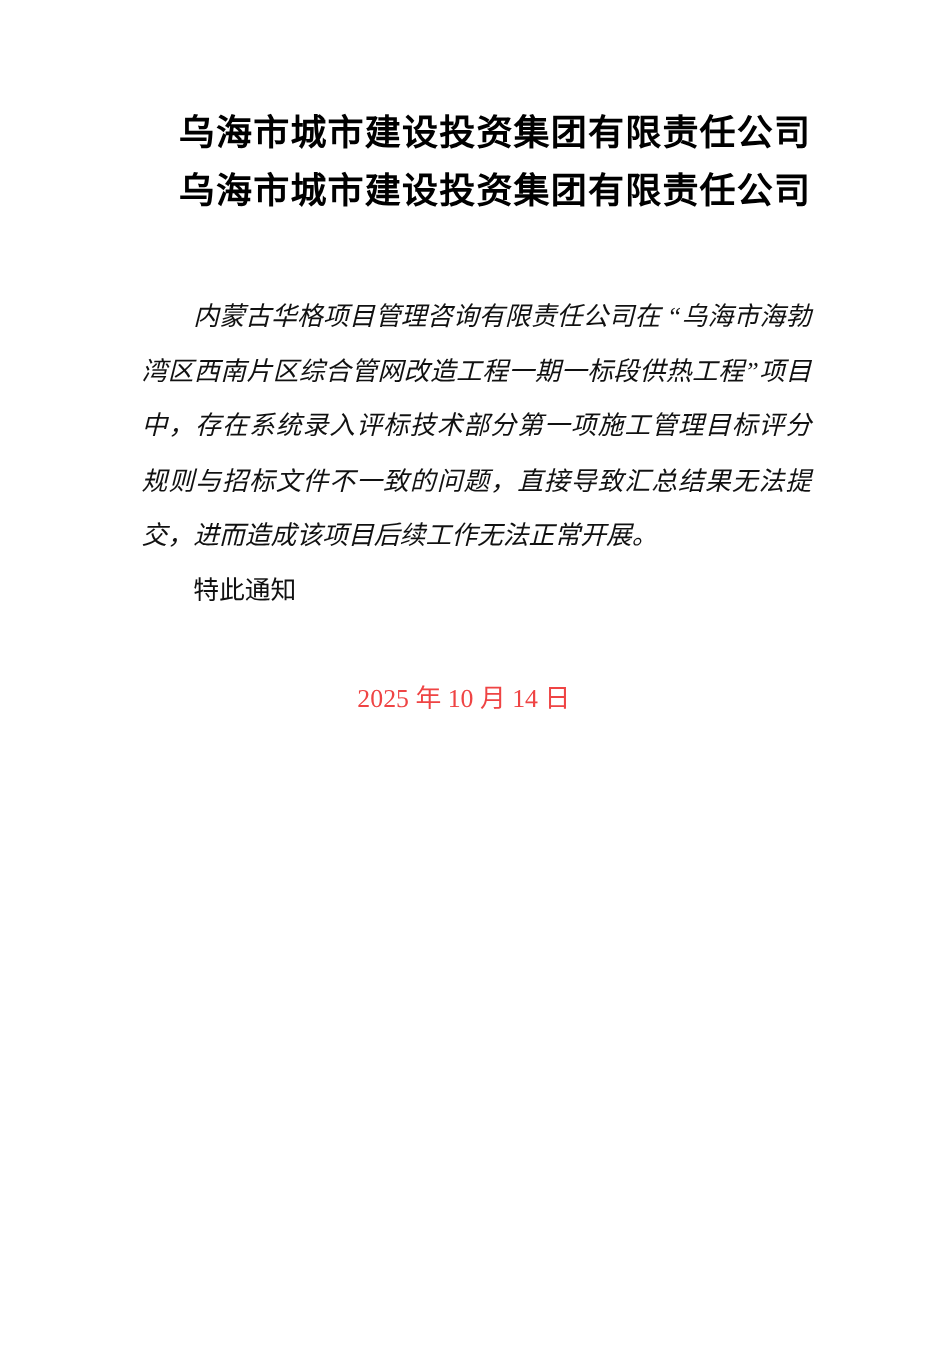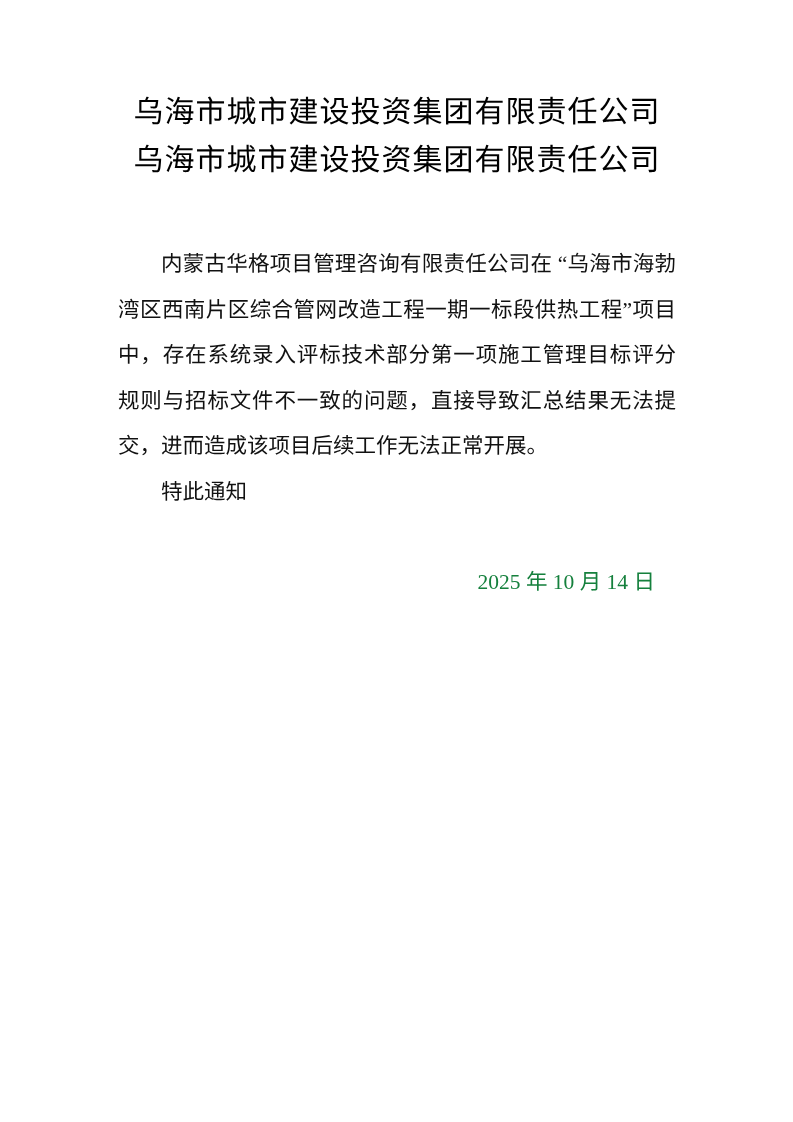--- a/index.html
+++ b/index.html
@@ -17,56 +17,57 @@
     overflow: hidden;
     color: #000000;
   }
 
   .content {
     padding: 88px 117px 0 118px;
   }
 
   .doc-title {
     font-family: "Liberation Sans", "DejaVu Sans", sans-serif;
-    font-weight: normal;
+    font-weight: bold;
     font-size: 30px;
     line-height: 48px;
-    text-align: center;
+    text-align: right;
     color: #000000;
     letter-spacing: 1px;
   }
 
   .doc-body {
     margin-top: 58px;
     font-family: "Liberation Serif", "DejaVu Serif", serif;
     font-size: 21.5px;
     line-height: 45.5px;
     color: #111111;
   }
 
   .doc-body p.para {
     text-align: justify;
     text-indent: 2em;
     margin: 0;
     word-break: break-all;
+    font-style: italic;
   }
 
   .doc-body p.closing {
     text-indent: 2em;
     margin: 0;
   }
 
   .doc-date {
     margin-top: 45px;
     padding-right: 21px;
-    text-align: right;
+    text-align: center;
     font-family: "Liberation Serif", "DejaVu Serif", serif;
     font-size: 21.5px;
     line-height: 45.5px;
-    color: #15803d;
+    color: #ef4444;
   }
 </style>
 </head>
 <body>
 
 <div class="page">
   <div class="content">
 
     <div class="doc-title">
       <div>乌海市城市建设投资集团有限责任公司</div>

